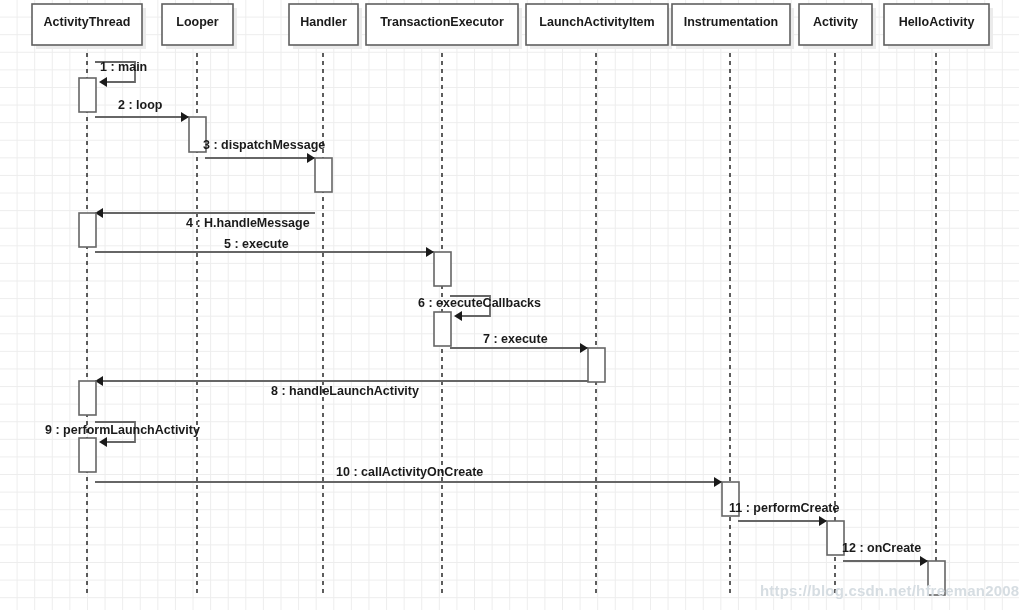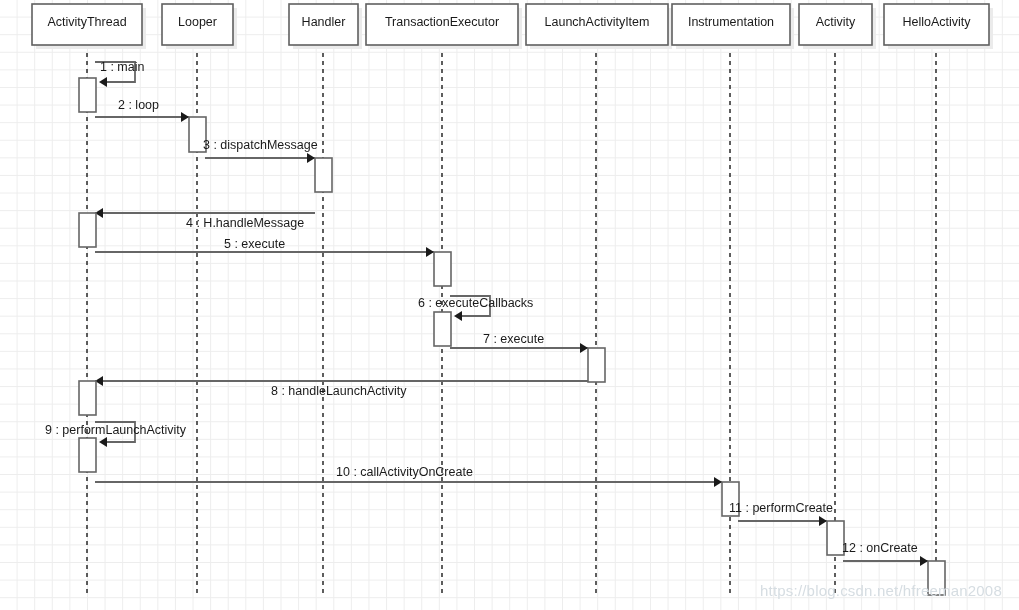--- a/index.html
+++ b/index.html
@@ -12,20 +12,21 @@
     width: 1019px;
     height: 610px;
     background-color: #ffffff;
     background-image:
       linear-gradient(to right, #ededed 1px, transparent 1px),
       linear-gradient(to bottom, #ededed 1px, transparent 1px);
     background-size: 17.6px 17.6px;
     background-position: -1px -1px;
     overflow: hidden;
     font-family: "Liberation Sans", sans-serif;
+    font-weight: bold;
   }
   #diagram-svg {
     position: absolute;
     left: 0;
     top: 0;
     width: 1019px;
     height: 610px;
   }
   .participant-label {
     font-family: "Liberation Sans", sans-serif;

